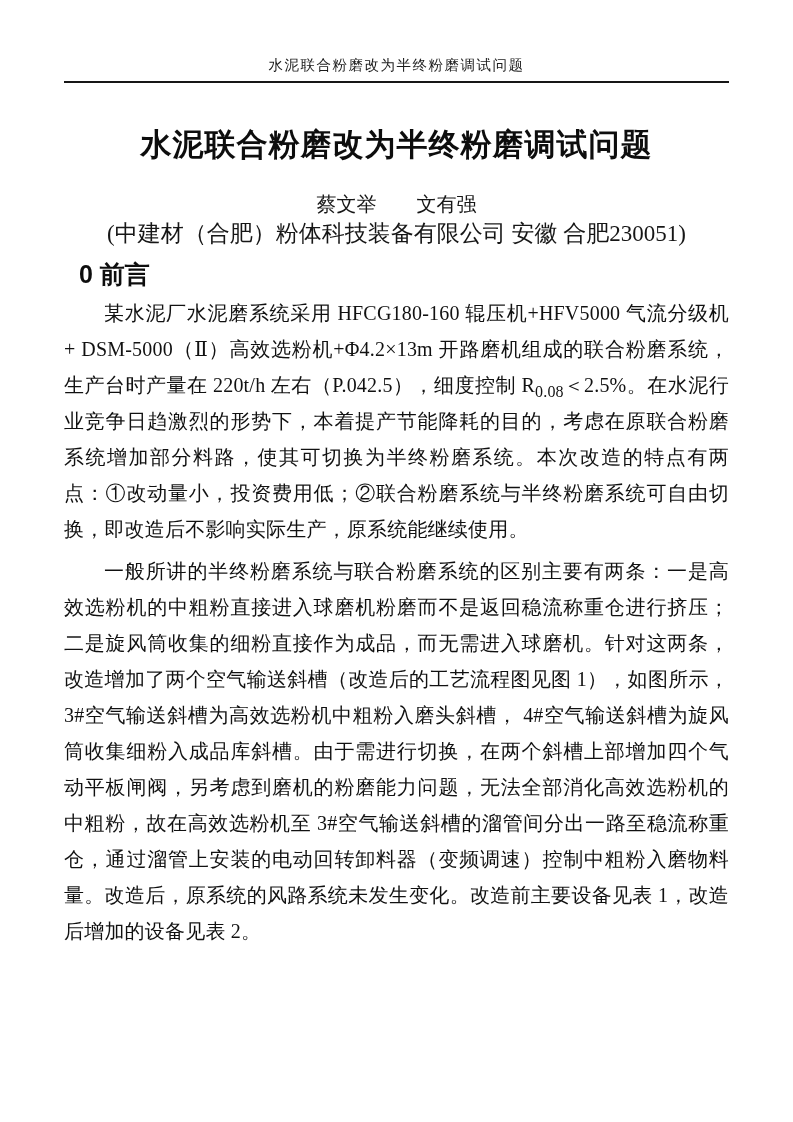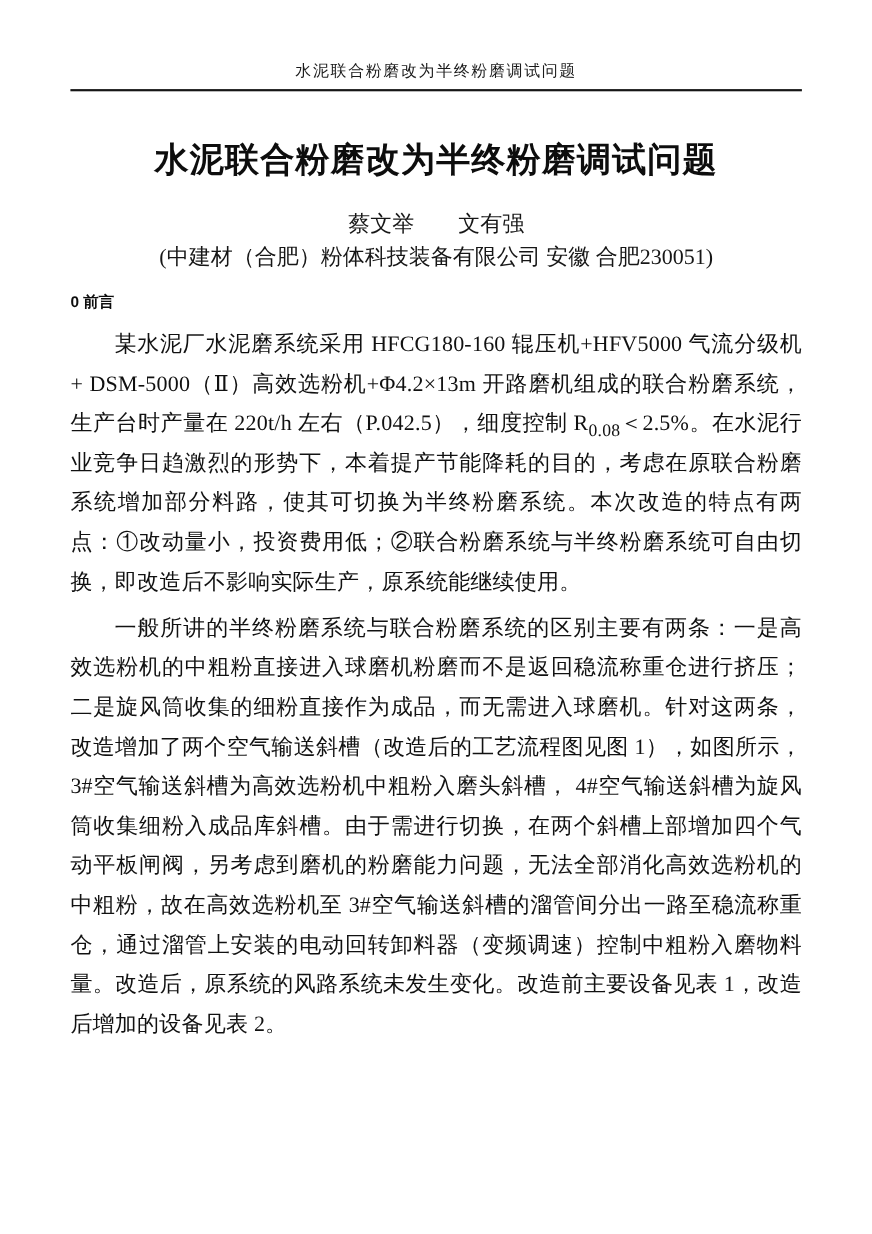--- a/index.html
+++ b/index.html
@@ -50,30 +50,30 @@
     text-align: center;
     font-family: "Liberation Serif", "DejaVu Serif", serif;
     font-size: 20px;
     line-height: 24px;
     color: #161616;
   }
   .affiliation {
     margin-top: 5px;
     text-align: center;
     font-family: "Liberation Serif", "DejaVu Serif", serif;
-    font-size: 20px;
+    font-size: 23px;
     line-height: 26px;
     color: #161616;
   }
   
   .section-heading {
-    margin: 12px 0 0 0;
+    margin: 12px 0 0 15px;
     font-family: "Liberation Sans", "DejaVu Sans", sans-serif;
     font-weight: 700;
-    font-size: 14px;
+    font-size: 25px;
     line-height: 30px;
     color: #0d0d0d;
   }
   .para {
     margin: 6px 0 0 0;
     font-family: "Liberation Serif", "DejaVu Serif", serif;
     font-size: 20px;
     line-height: 36px;
     text-align: justify;
     text-indent: 2em;

